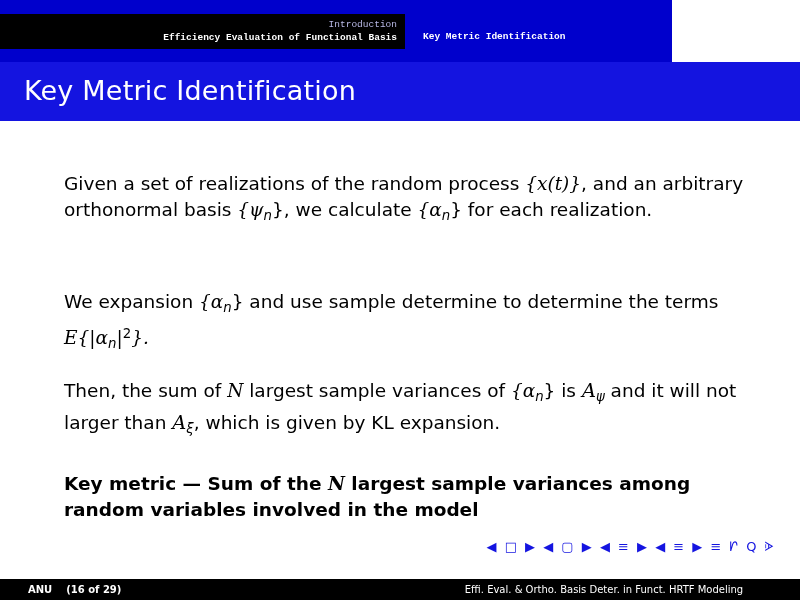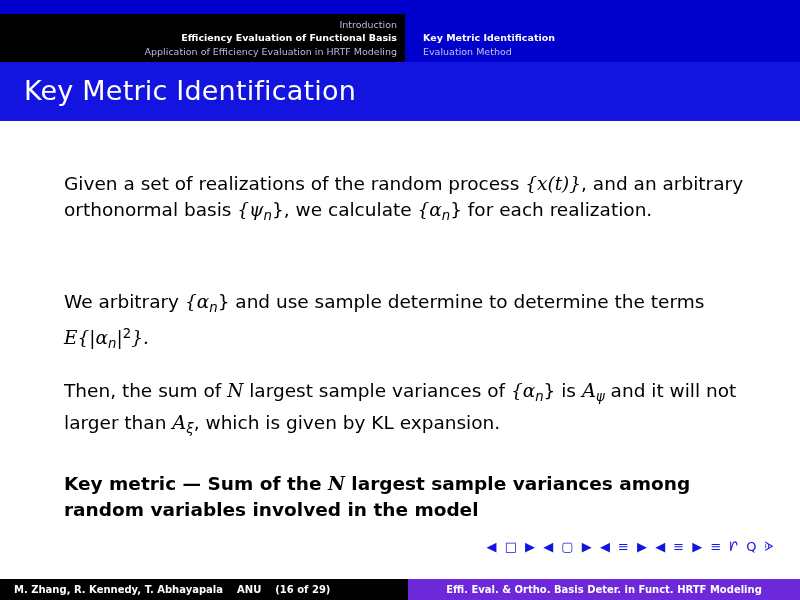--- a/index.html
+++ b/index.html
@@ -17,25 +17,26 @@
     position: relative;
     width: 800px;
     height: 600px;
     box-sizing: border-box;
   }
 
   
   .navbar {
     position: absolute;
     top: 0; left: 0;
-    width: 800px;
+    width: 672px;
     height: 62px;
     background: #0000cc;
     display: flex;
-    align-items: flex-end;
+    align-items: center;
+    font-family: Liberation Mono, monospace;
   }
   .nav-left {
     width: 405px;
     background: #000000;
     color: #ffffff;
     padding: 4px 8px 4px 4px;
     box-sizing: border-box;
     text-align: right;
     font-size: 9.5px;
     line-height: 13.5px;
@@ -133,74 +134,71 @@
     display: flex;
     align-items: center;
     padding-left: 14px;
     box-sizing: border-box;
     font-weight: bold;
     white-space: nowrap;
   }
   .footer-left .sep { display: inline-block; width: 14px; }
   .footer-right {
     flex: 1;
-    background: #6d28d9;
+    background: #000000;
     color: #ffffff;
     display: flex;
     align-items: center;
     justify-content: center;
-    font-weight: bold;
+    font-weight: normal;
     white-space: nowrap;
   }
 </style>
 </head>
 <body>
 
 <div class="slide">
 
   <div class="navbar">
     <div class="nav-left">
       <span class="nav-item dim">Introduction</span>
       <span class="nav-item bold">Efficiency Evaluation of Functional Basis</span>
-      <span class="nav-item dim">Application of Efficiency Evaluation in HRTF Modeling</span>
     </div>
     <div class="nav-right">
       <span class="nav-item bold">Key Metric Identification</span>
-      <span class="nav-item dim">Evaluation Method</span>
     </div>
   </div>
 
   <div class="title-band">
     <div class="title">Key Metric Identification</div>
   </div>
 
   <div class="body">
 
     <div class="para p1">
       <span>Given a set of realizations of the random process </span><span class="math">{x(t)}</span><span>, and an arbitrary orthonormal basis </span><span class="math">{ψ</span><span class="sub">n</span><span>}, we calculate </span><span class="math">{α</span><span class="sub">n</span><span>} for each realization.</span>
     </div>
 
     <div class="para p2">
-      <span>We arbitrary </span><span class="math">{α</span><span class="sub">n</span><span>} and use sample determine to determine the terms </span><br><span class="math">E</span><span class="math">{|α</span><span class="sub">n</span><span class="math">|</span><span class="sup">2</span><span class="math">}.</span>
+      <span>We expansion </span><span class="math">{α</span><span class="sub">n</span><span>} and use sample determine to determine the terms </span><br><span class="math">E</span><span class="math">{|α</span><span class="sub">n</span><span class="math">|</span><span class="sup">2</span><span class="math">}.</span>
     </div>
 
     <div class="para p3">
       <span>Then, the sum of </span><span class="math">N</span><span> largest sample variances of </span><span class="math">{α</span><span class="sub">n</span><span>} is </span><span class="script">A</span><span class="sub">ψ</span><span> and it will not larger than </span><span class="script">A</span><span class="sub">ξ</span><span>, which is given by KL expansion.</span>
     </div>
 
     <div class="para p4">
       <span>Key metric — Sum of the </span><span class="math">N</span><span> largest sample variances among random variables involved in the model</span>
     </div>
   </div>
 
   <div class="navdots">◀ □ ▶ ◀ ▢ ▶ ◀ ≡ ▶ ◀ ≡ ▶    ≡    ᗁ Q ᗇ</div>
 
   <div class="footer">
     <div class="footer-left">
-      <span>M. Zhang, R. Kennedy, T. Abhayapala</span>
       <span class="sep"></span>
       <span>ANU</span>
       <span class="sep"></span>
       <span>(16 of 29)</span>
     </div>
     <div class="footer-right">Effi. Eval. &amp; Ortho. Basis Deter. in Funct. HRTF Modeling</div>
   </div>
 
 </div>
 

